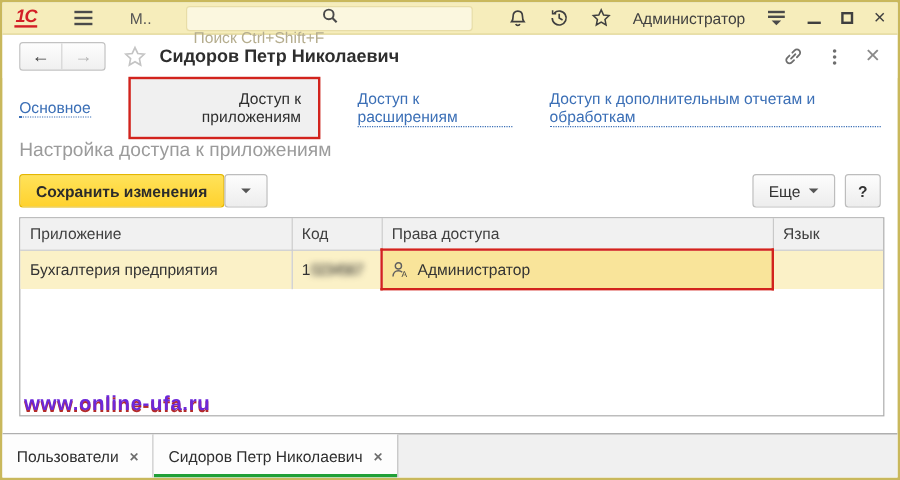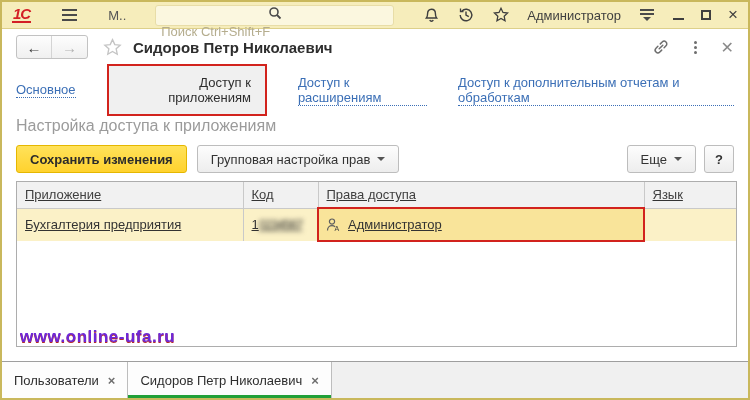--- a/index.html
+++ b/index.html
@@ -54,36 +54,36 @@
 
   
   .navrow { display:flex; align-items:center; gap:31px; padding:6px 14px 0 14px; height:44px; }
   .navlink { color:#3b6fb6; border-bottom:1px dotted #3b6fb6; cursor:pointer; line-height:15px; }
   .navtab-active {
     background:#f0f0f0; border:2px solid #d2231d; padding:9px 14px; color:#2e2e2e; cursor:pointer;text-align:right;
   }
 
   
   .section-title { margin:8px 0 0 14px; font-size:16px; color:#9b9b9b; }
-  .btnrow { display:flex; align-items:center; gap:10px; margin:10px 14px 0 14px; }
+  .btnrow { display:flex; align-items:center; margin:10px 14px 0 14px; }
   .btn {
     height:28px; display:inline-flex; align-items:center; gap:7px; padding:0 13px;
     border:1px solid #bdbdbd; border-radius:3px; background:linear-gradient(#fdfdfd,#ededed);
     cursor:pointer; font-size:13px; color:#333;
   }
   .btn-primary {
     background:linear-gradient(#ffe25a,#ffd22e); border:1px solid #e5b700;
     font-weight:bold; color:#2b2b2b;
   }
   .caret-down { width:0; height:0; border-left:4px solid transparent; border-right:4px solid transparent; border-top:4px solid #555; }
   .right-btns { margin-left:auto; display:flex; gap:8px; }
   .btn-help { padding:0 10px; font-weight:bold; }
 
   
-  .grid { margin:8px 14px 16px 14px; width:721px; height:166px; border:1px solid #adadad; background:#fff;text-decoration:underline; }
+  .grid { margin:8px 14px 16px 14px; width:721px; height:166px; border:1px solid #adadad; background:#fff; }
   table { border-collapse:collapse; width:100%; table-layout:fixed; }
   th, td { border-right:1px solid #c9c9c9; padding:0 8px; text-align:left; font-weight:normal; overflow:hidden; white-space:nowrap; }
   th:last-child, td:last-child { border-right:none; }
   thead th { background:#f1f1f1; height:26px; color:#3f3f3f; border-bottom:1px solid #c9c9c9; }
   tbody td { height:33px; background:#fbf1c7; }
   td.cell-rights { background:#f9e49a; border:2px solid #d2231d; padding:0 6px; }
   .rights-inner { display:flex; align-items:center; gap:7px; }
   .code-redacted { filter:blur(2.5px); color:#2a2a2a; letter-spacing:-1px; }
 
   .watermark {
@@ -199,21 +199,20 @@
     <span class="navtab-active">Доступ к приложениям</span>
     <span class="navlink">Доступ к расширениям</span>
     <span class="navlink">Доступ к дополнительным отчетам и обработкам</span>
   </div>
 
   <div class="section-title">Настройка доступа к приложениям</div>
 
   <div class="btnrow">
     <button class="btn btn-primary">Сохранить изменения</button>
     <button class="btn">
-      <span>Групповая настройка прав</span>
       <span class="caret-down"></span>
     </button>
     <div class="right-btns">
       <button class="btn">
         <span>Еще</span>
         <span class="caret-down"></span>
       </button>
       <button class="btn btn-help">?</button>
     </div>
   </div>

